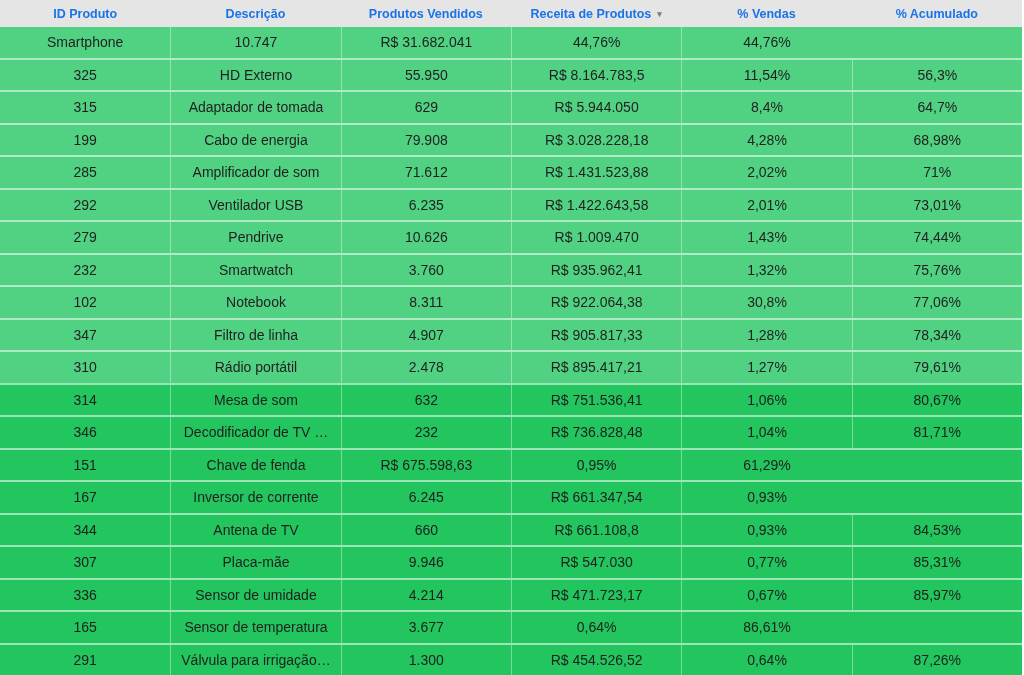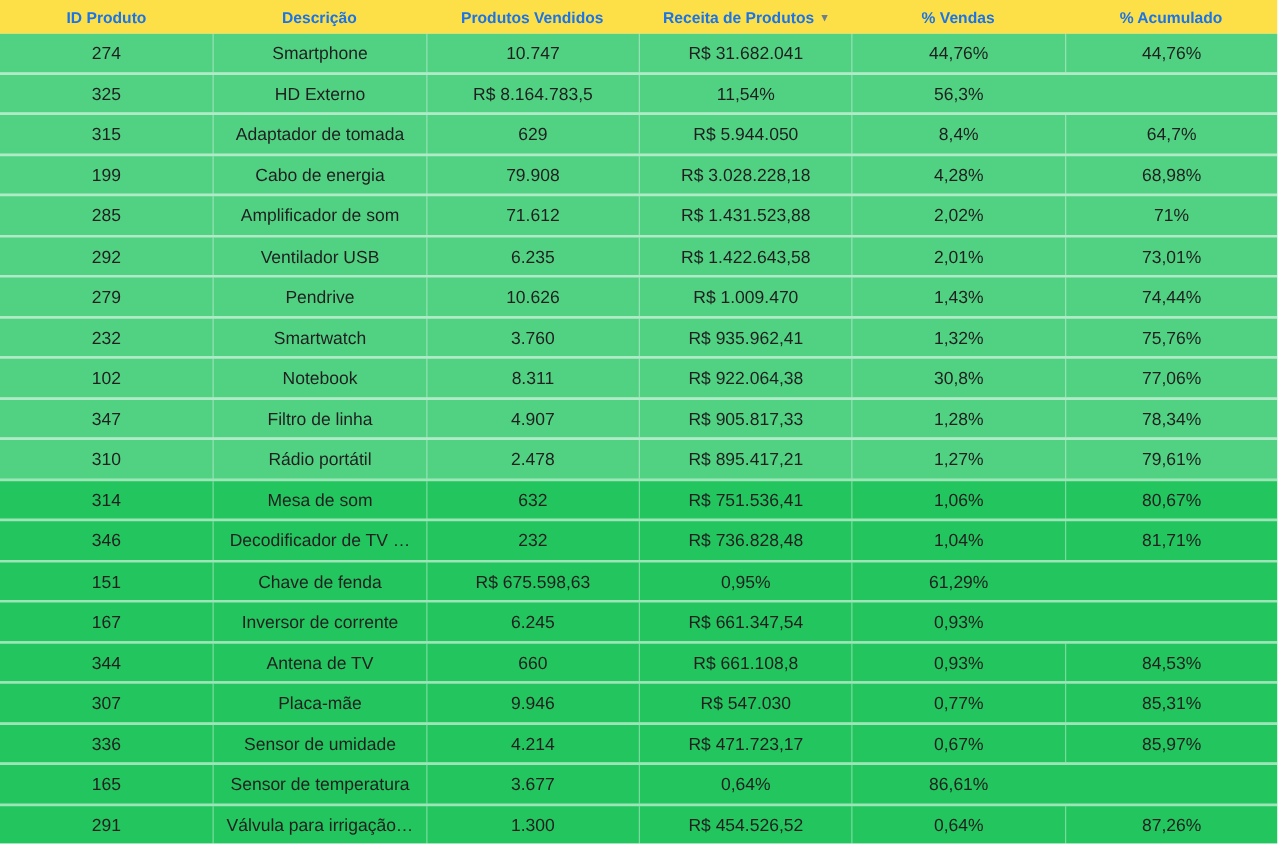--- a/index.html
+++ b/index.html
@@ -14,21 +14,21 @@
     overflow: hidden;
     background: #ffffff;
     border-right: 2px solid #ffffff;
   }
 
   .hrow {
     height: 27px;
     flex: 0 0 27px;
     display: grid;
     grid-template-columns: repeat(6, 1fr);
-    background: #fde047;
+    background: #e5e5e5;
     align-items: center;
   }
   .hcell {
     display: flex;
     align-items: center;
     justify-content: center;
     gap: 6px;
     color: #1a73e8;
     font-weight: bold;
     font-size: 12.5px;
@@ -90,30 +90,30 @@
     </div>
     <div class="hcell">
       <span>% Vendas</span>
     </div>
     <div class="hcell">
       <span>% Acumulado</span>
     </div>
   </div>
   <div class="tbody">
       <div class="row green">
-        <div class="cell">274</div>
         <div class="cell">Smartphone</div>
         <div class="cell">10.747</div>
         <div class="cell">R$ 31.682.041</div>
         <div class="cell">44,76%</div>
         <div class="cell">44,76%</div>
       </div>
       <div class="row green">
         <div class="cell">325</div>
         <div class="cell">HD Externo</div>
+        <div class="cell">55.950</div>
         <div class="cell">R$ 8.164.783,5</div>
         <div class="cell">11,54%</div>
         <div class="cell">56,3%</div>
       </div>
       <div class="row green">
         <div class="cell">315</div>
         <div class="cell">Adaptador de tomada</div>
         <div class="cell">629</div>
         <div class="cell">R$ 5.944.050</div>
         <div class="cell">8,4%</div>

